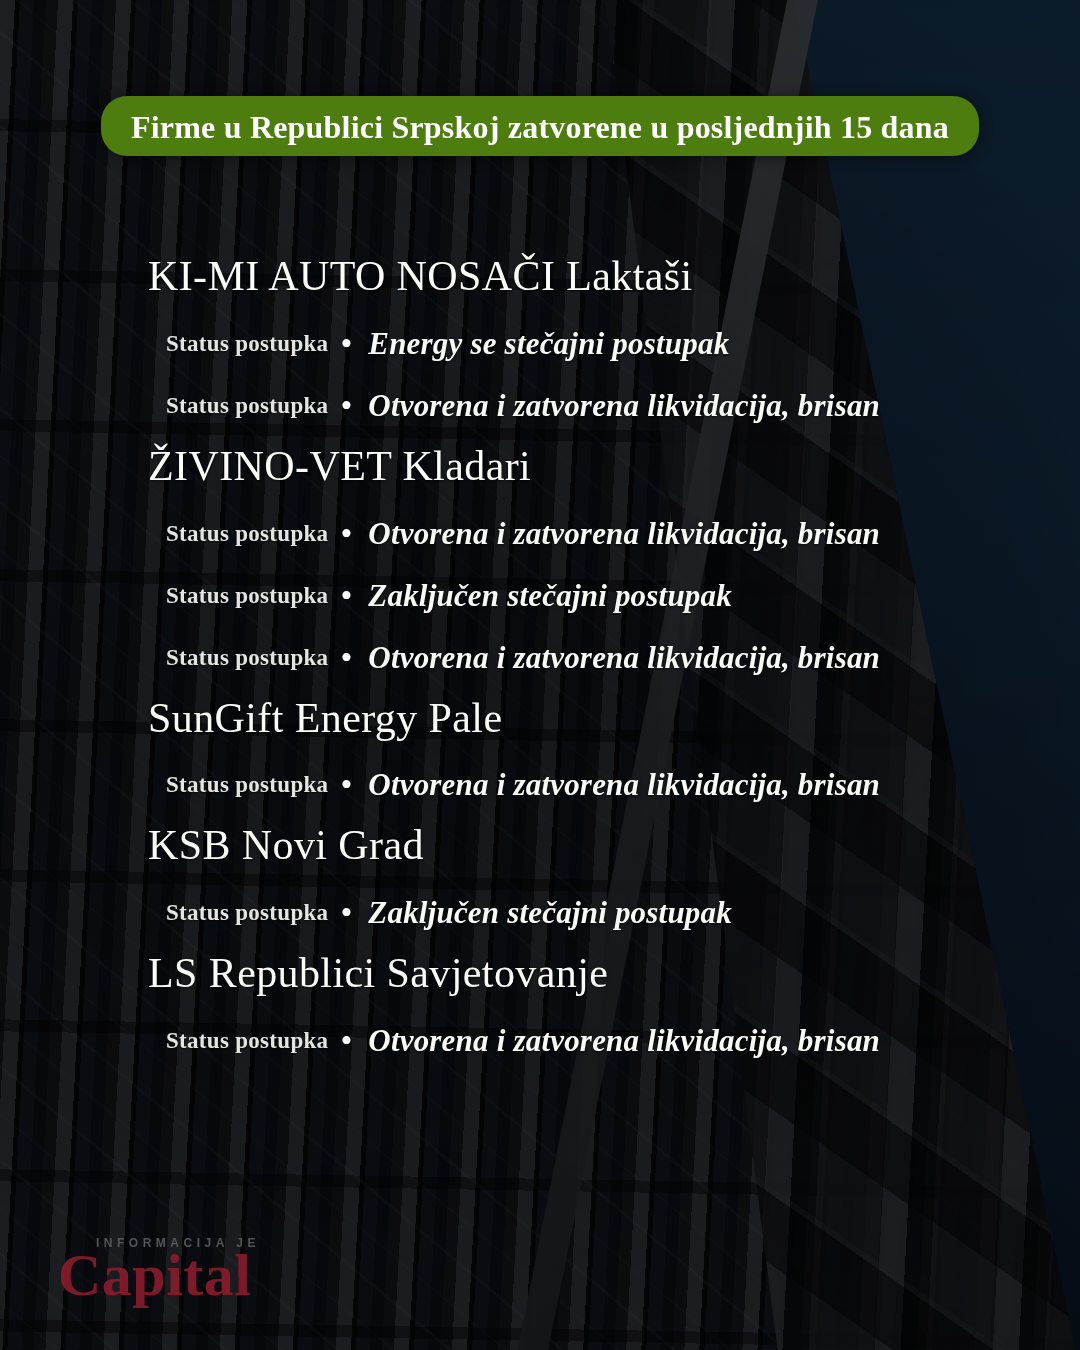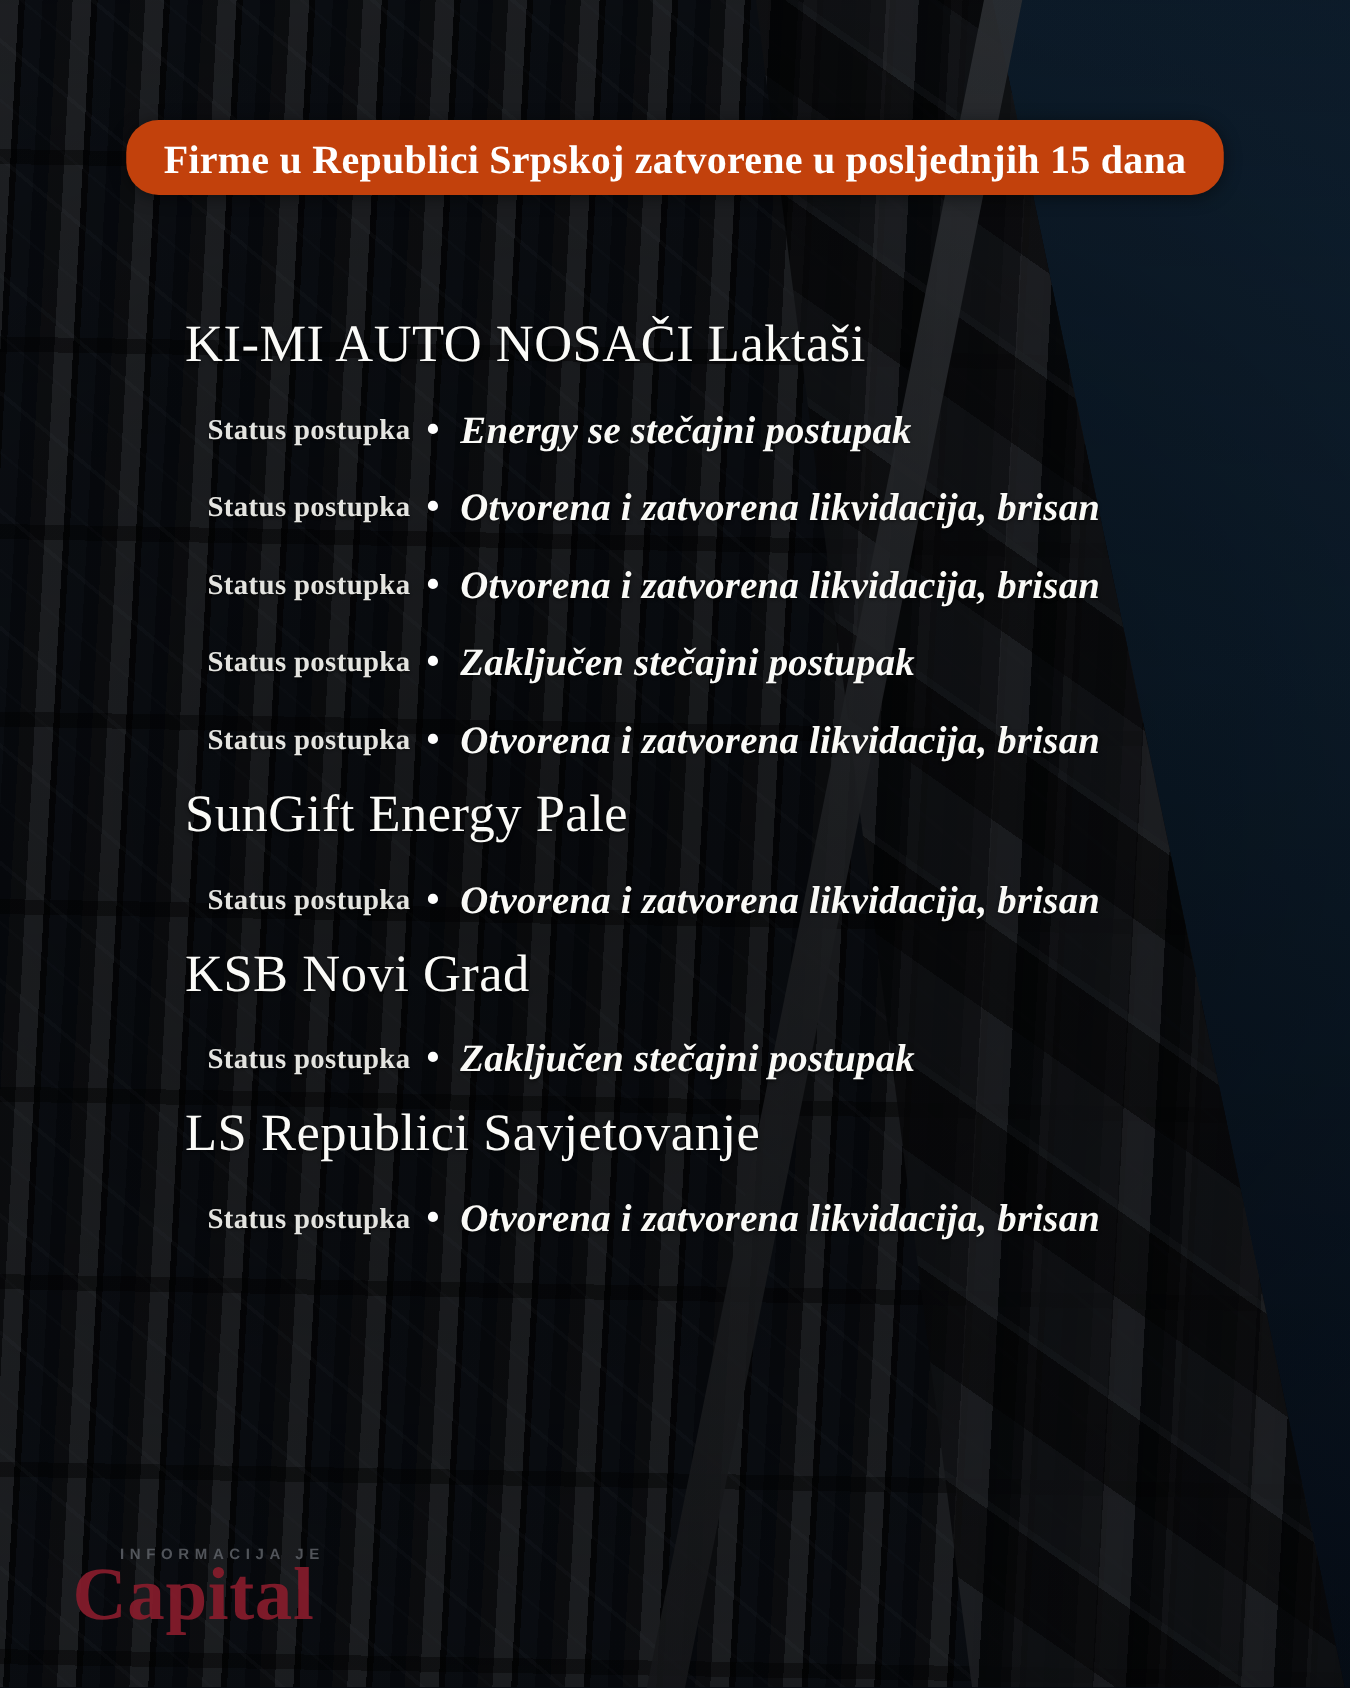--- a/index.html
+++ b/index.html
@@ -57,21 +57,21 @@
     position: absolute; inset: 0;
     background:
       radial-gradient(ellipse 900px 700px at 38% 48%, rgba(0,0,0,0.5), rgba(0,0,0,0.18)),
       linear-gradient(180deg, rgba(0,0,0,0.25) 0%, rgba(0,0,0,0.1) 40%, rgba(0,0,0,0.3) 100%);
   }
 
   
   .banner {
     position: absolute; top: 96px; left: 50%;
     transform: translateX(-50%);
-    background: #c2410c;
+    background: #4d7c0f;
     color: #ffffff;
     font-size: 32px; font-weight: 700;
     line-height: 1;
     padding: 15px 30px 13px;
     border-radius: 26px;
     white-space: nowrap;
     box-shadow: 0 2px 14px rgba(0,0,0,0.45);
     letter-spacing: 0.2px;
   }
 
@@ -154,20 +154,21 @@
 
   <div class="company-item">
     <div class="status-row">
       <span class="status-label">Status postupka</span>
       <span class="status-bullet">•</span>
       <span class="status-text">Otvorena i zatvorena likvidacija, brisan</span>
     </div>
   </div>
 
   <div class="company-item">
+    <div class="company-name">ŽIVINO-VET Kladari</div>
     <div class="status-row">
       <span class="status-label">Status postupka</span>
       <span class="status-bullet">•</span>
       <span class="status-text">Otvorena i zatvorena likvidacija, brisan</span>
     </div>
   </div>
 
   <div class="company-item">
     <div class="status-row">
       <span class="status-label">Status postupka</span>

